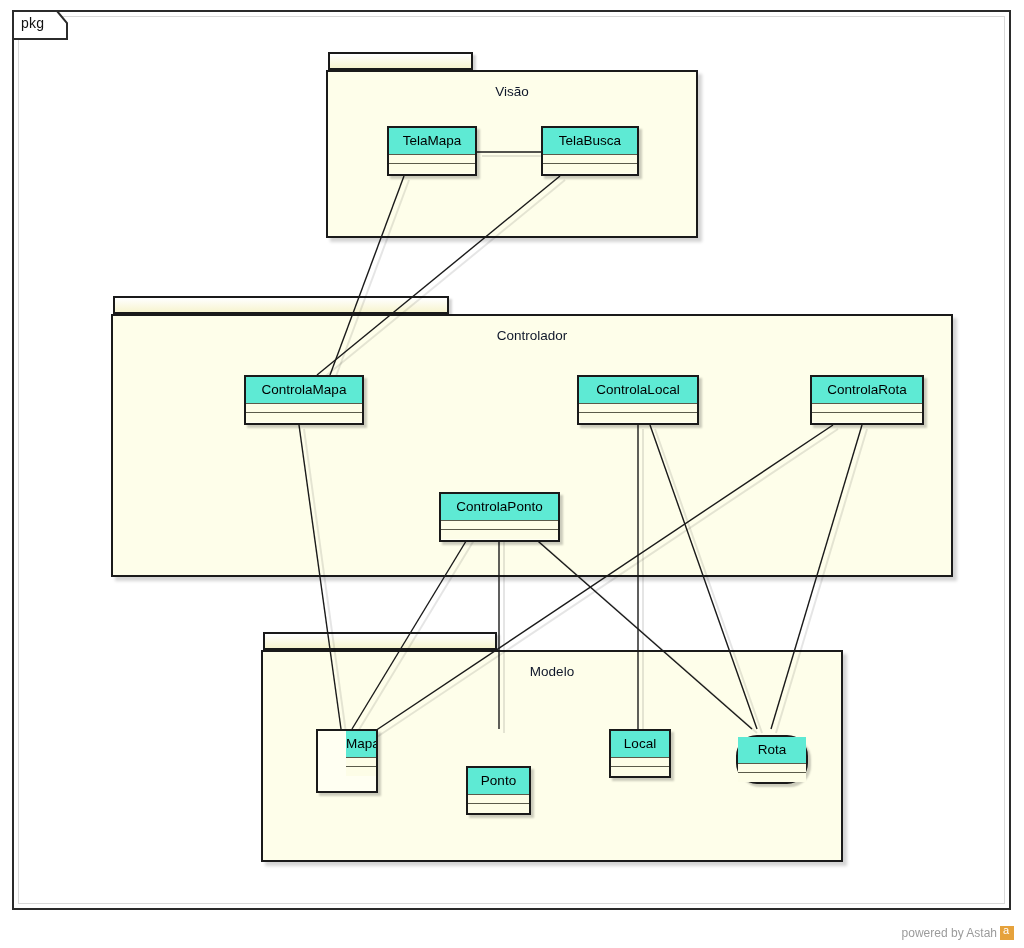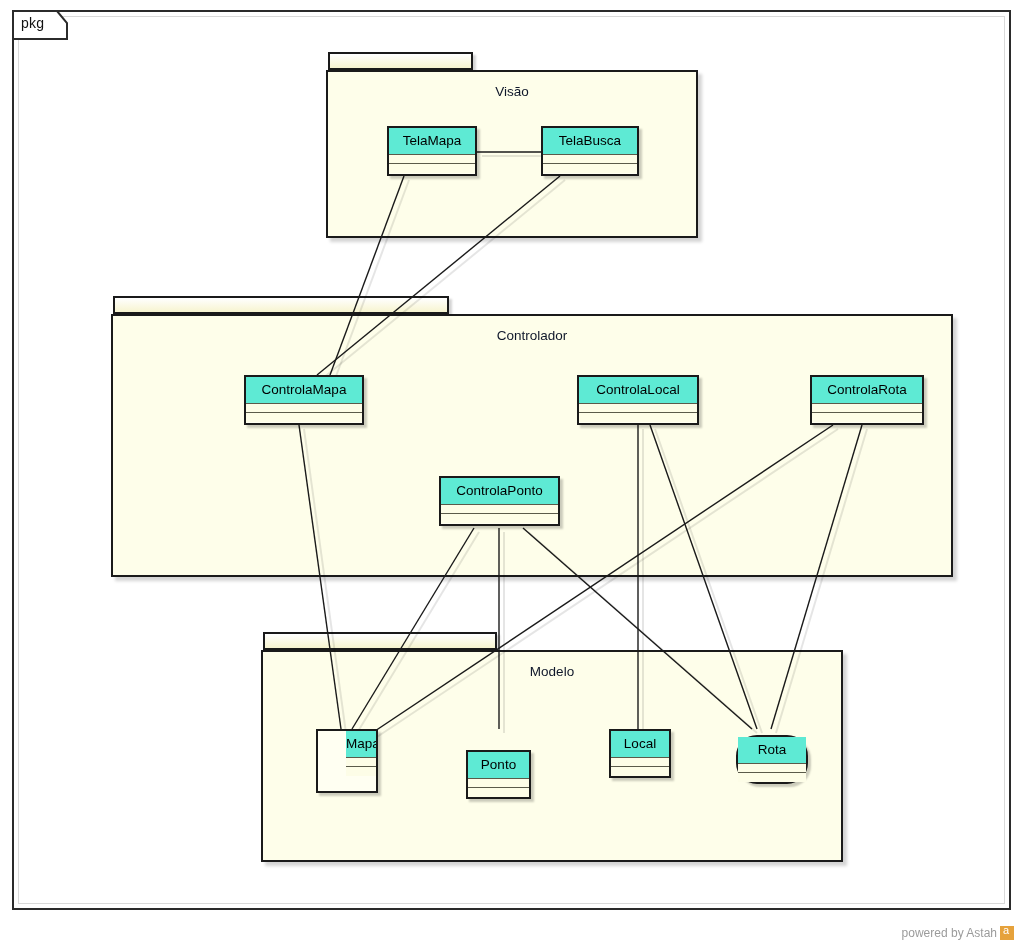--- a/index.html
+++ b/index.html
@@ -232,37 +232,37 @@
       <div class="cls" style="left: 577px; top: 375px; width: 122px; height: 50px;">
         <div class="cls-name">ControlaLocal</div>
         <div class="cls-attrs"></div>
         <div class="cls-ops"></div>
       </div>
       <div class="cls" style="left: 810px; top: 375px; width: 114px; height: 50px;">
         <div class="cls-name">ControlaRota</div>
         <div class="cls-attrs"></div>
         <div class="cls-ops"></div>
       </div>
-      <div class="cls" style="left: 439px; top: 476px; width: 121px; height: 50px;">
+      <div class="cls" style="left: 439px; top: 492px; width: 121px; height: 50px;">
         <div class="cls-name">ControlaPonto</div>
         <div class="cls-attrs"></div>
         <div class="cls-ops"></div>
       </div>
       <div class="pkg">
         <div class="pkg-tab" style="left: 263px; top: 632px; width: 234px; height: 18px;"></div>
         <div class="pkg-body" style="left: 261px; top: 650px; width: 582px; height: 212px;">
           <div class="pkg-name" style="top: 12px;">Modelo</div>
         </div>
       </div>
       <div class="cls" style="left: 316px; top: 729px; width: 62px; height: 64px; padding-left: 28px;">
         <div class="cls-name">Mapa</div>
         <div class="cls-attrs"></div>
         <div class="cls-ops"></div>
       </div>
-      <div class="cls" style="left: 466px; top: 750px; width: 65px; height: 49px;">
+      <div class="cls" style="left: 466px; top: 766px; width: 65px; height: 49px;">
         <div class="cls-name">Ponto</div>
         <div class="cls-attrs"></div>
         <div class="cls-ops"></div>
       </div>
       <div class="cls" style="left: 609px; top: 729px; width: 62px; height: 49px;">
         <div class="cls-name">Local</div>
         <div class="cls-attrs"></div>
         <div class="cls-ops"></div>
       </div>
       <div class="cls" style="left: 736px; top: 735px; width: 72px; height: 49px; border-radius: 21px;">

